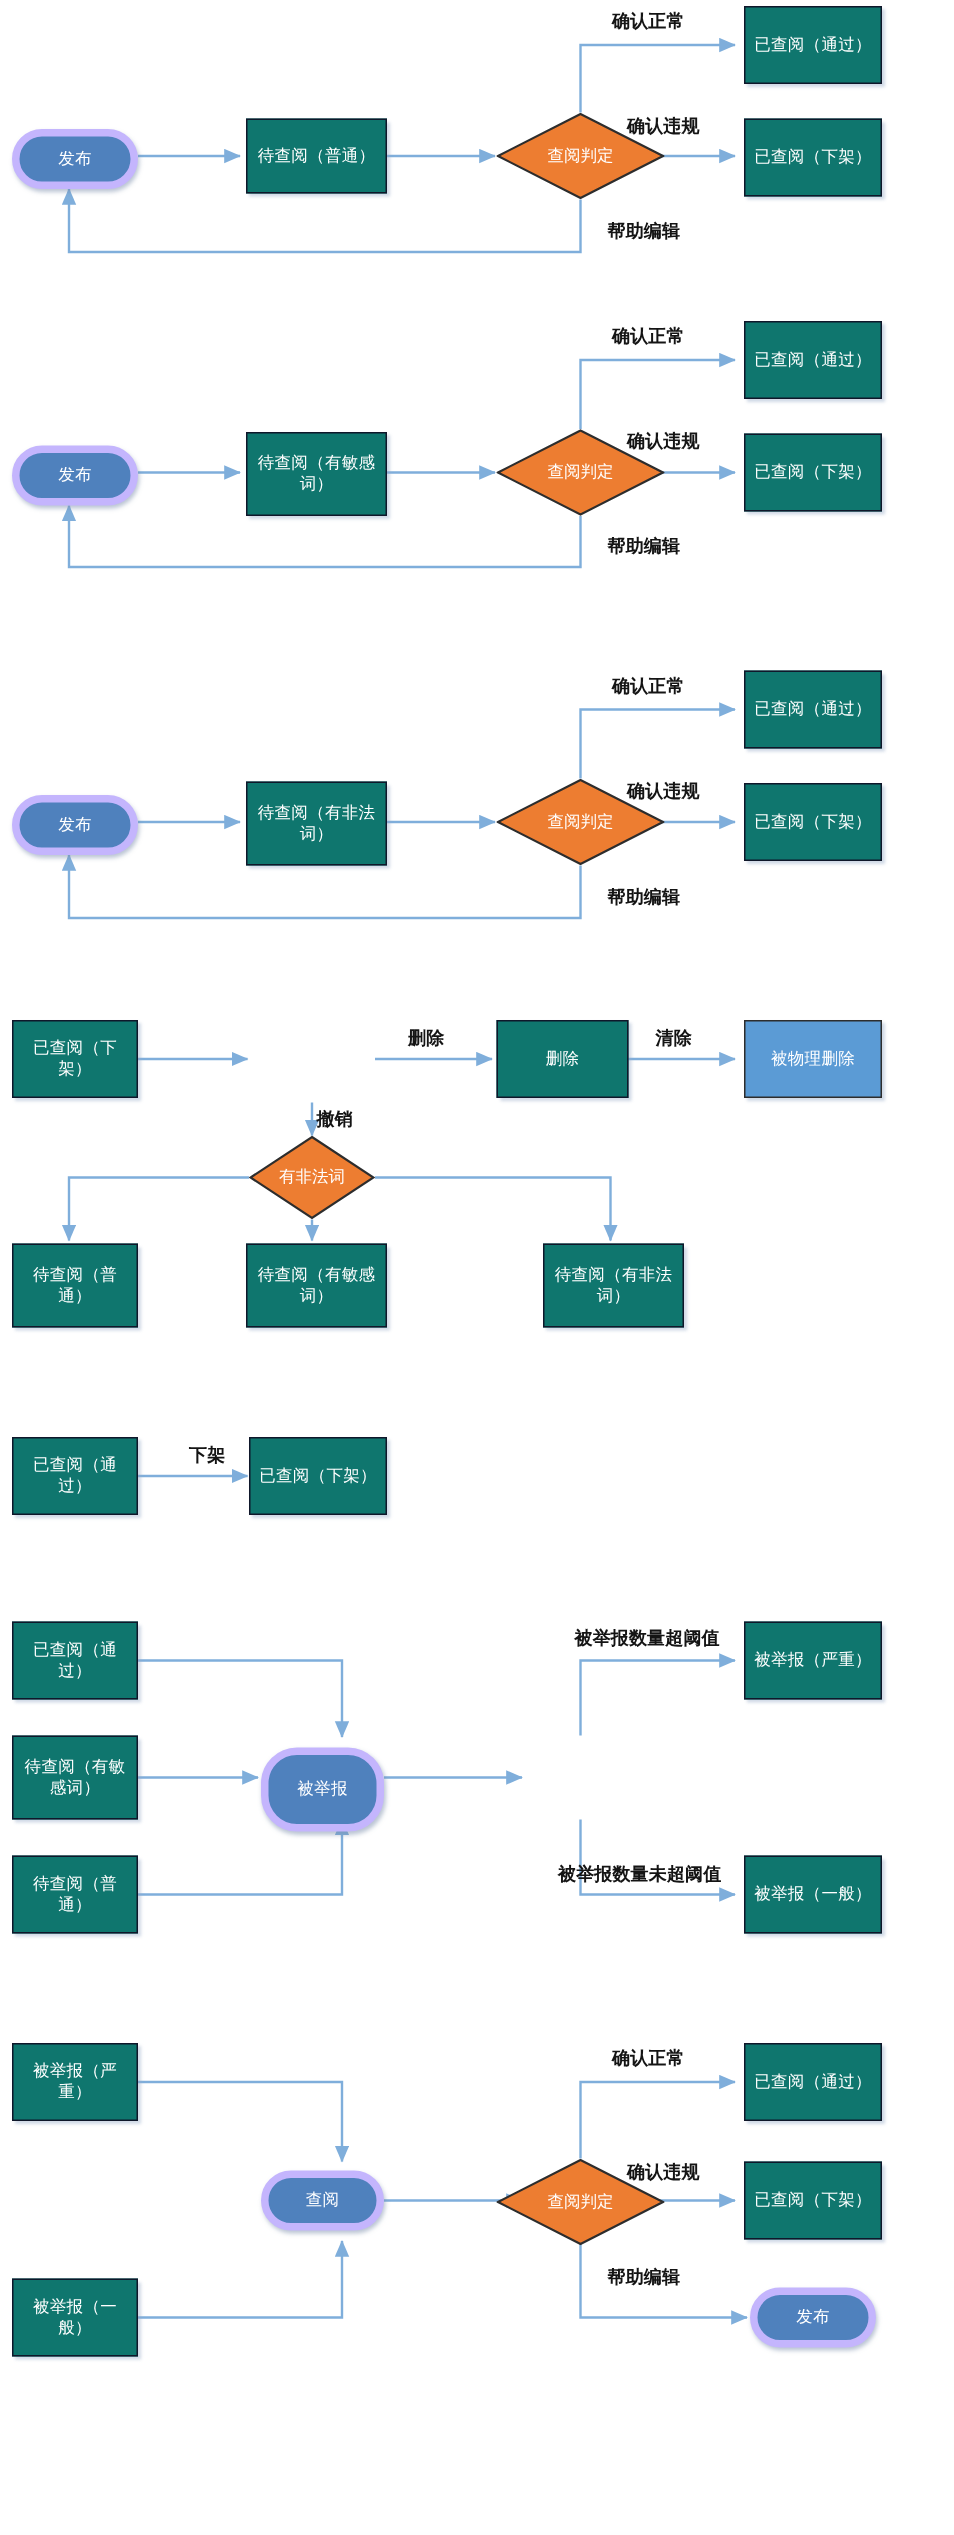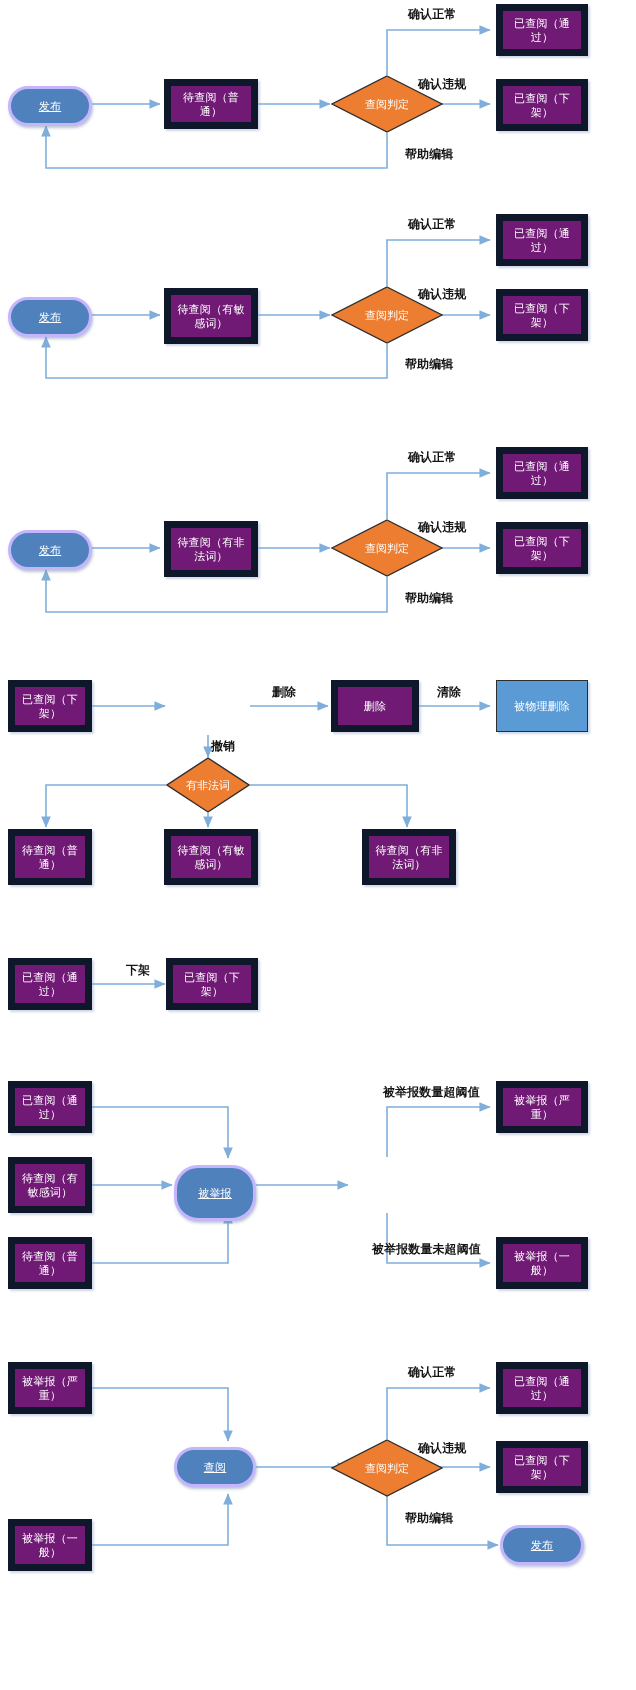--- a/index.html
+++ b/index.html
@@ -34,34 +34,33 @@
     align-items: center;
     justify-content: center;
     text-align: center;
     color: #ffffff;
     font-size: 11px;
     line-height: 14px;
     letter-spacing: 0.2px;
     z-index: 3;
   }
   .rect {
-    background: #701a75;
-    border: 7px solid #0f172a;
+    background: #0f766e;
+    border: 1px solid #0f172a;
     box-shadow: 2px 2px 2px rgba(150,170,200,0.45);
   }
   .rect.blue {
     background: #5b9bd5;
     border: 1px solid #2d2d2d;
   }
   .stadium {
     background: #4f81bd;
-    border: 3px solid #c4b5fd;
+    border: 5px solid #c4b5fd;
     border-radius: 24px;
     box-shadow: 1px 2px 3px rgba(120,140,170,0.5);
-    text-decoration: underline;
   }
   .diamond-wrap {
     position: absolute;
     z-index: 3;
   }
   .diamond-wrap .dlabel {
     position: absolute;
     left: 0; top: 0;
     width: 100%; height: 100%;
     display: flex;

